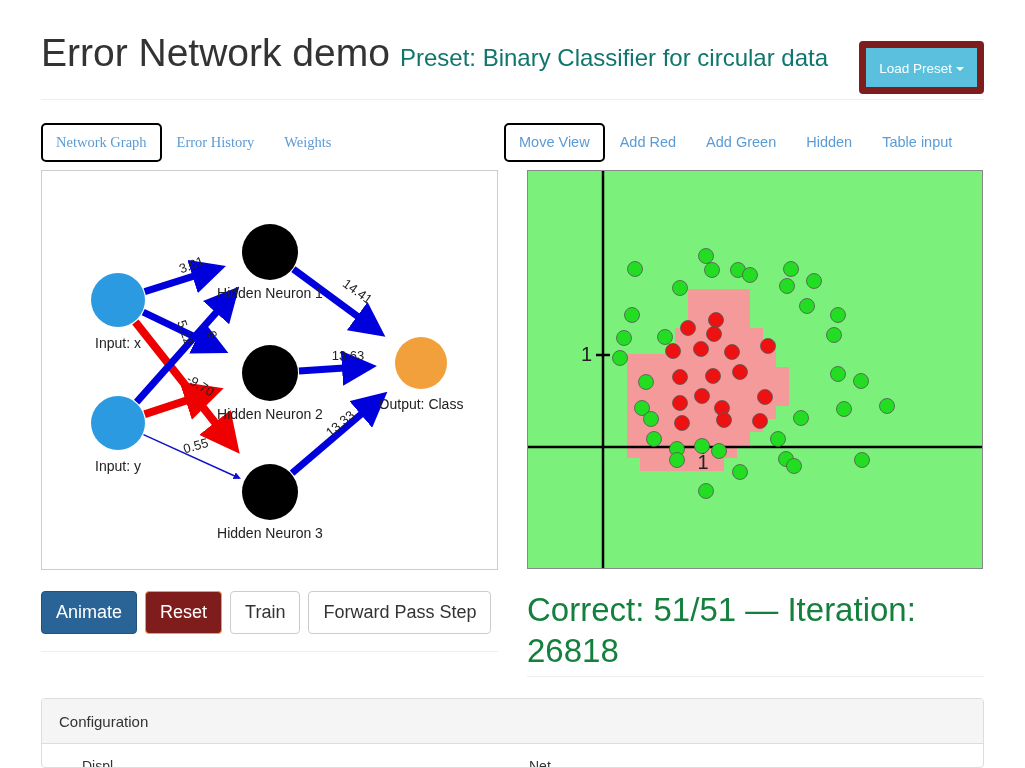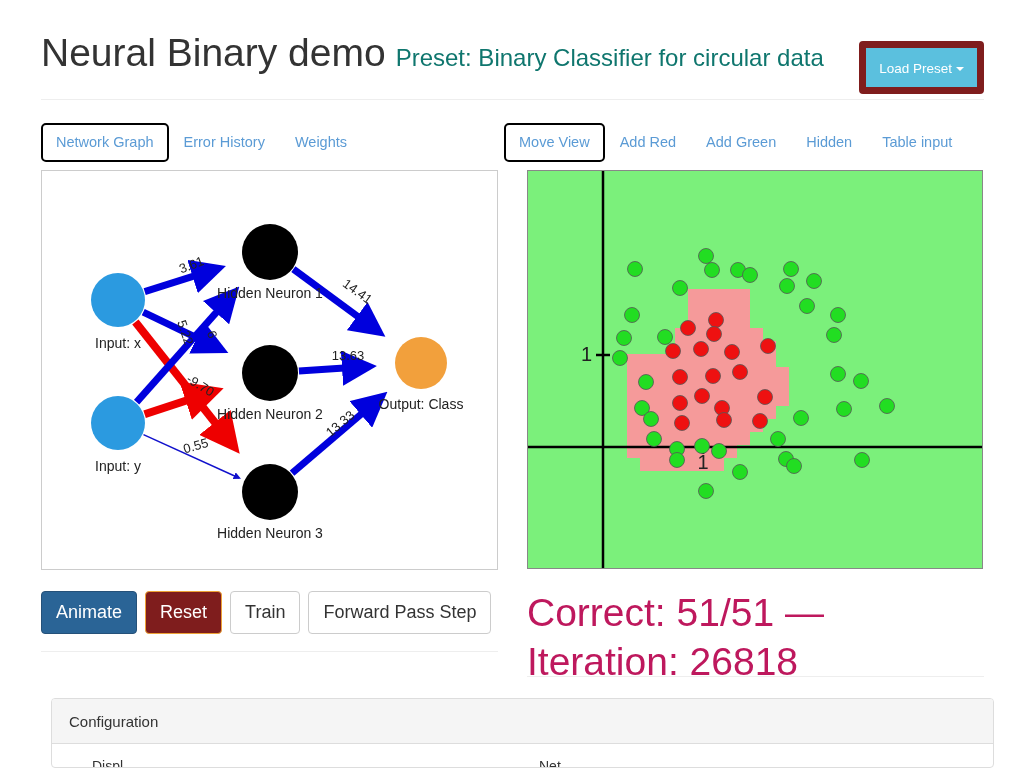--- a/index.html
+++ b/index.html
@@ -38,21 +38,21 @@
     border-top: 4px solid #ffffff;
   }
 
   .hr-top {
     position: absolute; left: 41px; top: 99px; width: 943px; height: 1px;
     background: #eeeeee;
   }
 
   
   .tabs { position: absolute; display: flex; align-items: center; }
-  .tabs-left  { left: 41px;  top: 123px; }
+  .tabs-left  { left: 41px;  top: 123px; font-family: Liberation Serif, serif; }
   .tabs-right { left: 504px; top: 123px; }
   .tab {
     font-size: 14.5px; color: #5b9bd5; padding: 7px 13px;
     cursor: pointer; white-space: nowrap; text-decoration: none;
     border: 2px solid transparent; border-radius: 4px; line-height: 1.45;
   }
   .tab.focused {
     border-color: #000000; background: #ffffff; border-radius: 5px;
   }
 
@@ -82,26 +82,26 @@
     background: #eeeeee;
   }
   .hr-right {
     position: absolute; left: 527px; top: 676px; width: 457px; height: 1px;
     background: #eeeeee;
   }
 
   
   .status {
     position: absolute; left: 527px; top: 589px; width: 400px;
-    font-size: 39px; color: #be185d; line-height: 1.25; font-weight: 400;
+    font-size: 33px; color: #15803d; line-height: 1.25; font-weight: 400;
   }
 
   
   .config-card {
-    position: absolute; left: 51px; top: 698px; width: 943px; height: 70px;
+    position: absolute; left: 41px; top: 698px; width: 943px; height: 70px;
     border: 1px solid #dddddd; border-radius: 4px; background: #ffffff;
     overflow: hidden;
   }
   .config-head {
     height: 45px; background: #f5f5f5; border-bottom: 1px solid #dddddd;
     display: flex; align-items: center; padding-left: 17px;
     font-size: 15px; color: #333333;
   }
   .config-body {
     position: relative; height: 24px; padding: 0 17px;
@@ -113,21 +113,21 @@
     position: absolute; left: 487px; top: 14px; font-size: 14px; color: #333;
   }
   .plot-svg, .net-svg { display: block; }
 </style>
 </head>
 <body>
 
 <div class="page">
 
   <div class="header">
-    <span class="app-title">Neural Binary demo</span>
+    <span class="app-title">Error Network demo</span>
     <span class="preset-label">Preset: Binary Classifier for circular data</span>
     <button class="load-preset-btn">
       <span>Load Preset</span><span class="caret"></span>
     </button>
   </div>
   <div class="hr-top"></div>
 
   <div class="tabs tabs-left">
     <a class="tab focused">Network Graph</a>
     <a class="tab">Error History</a>

